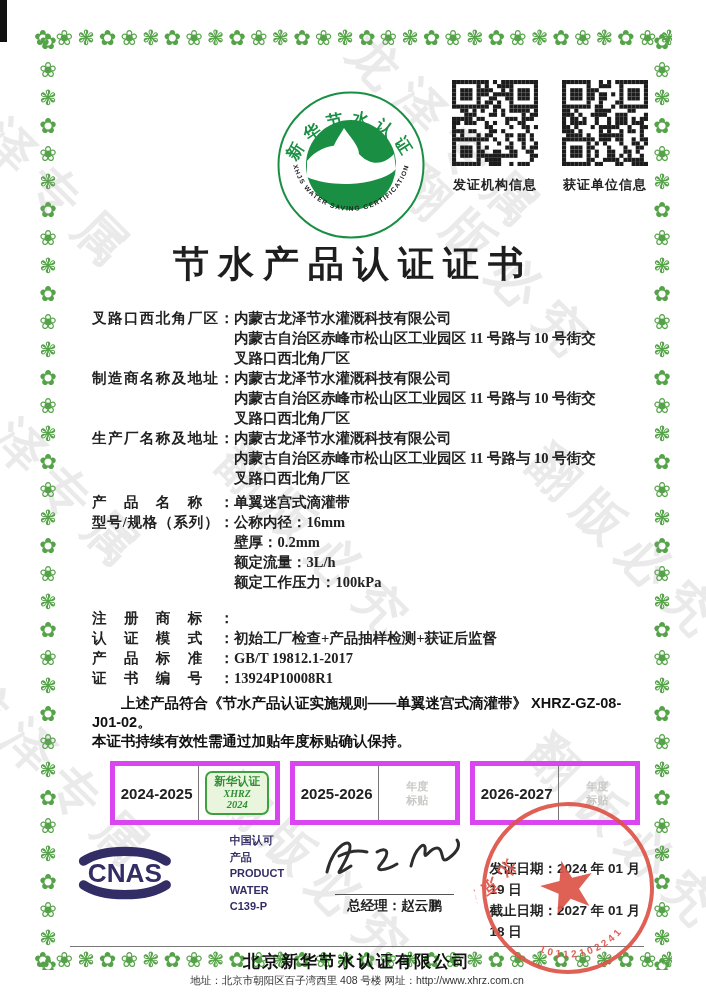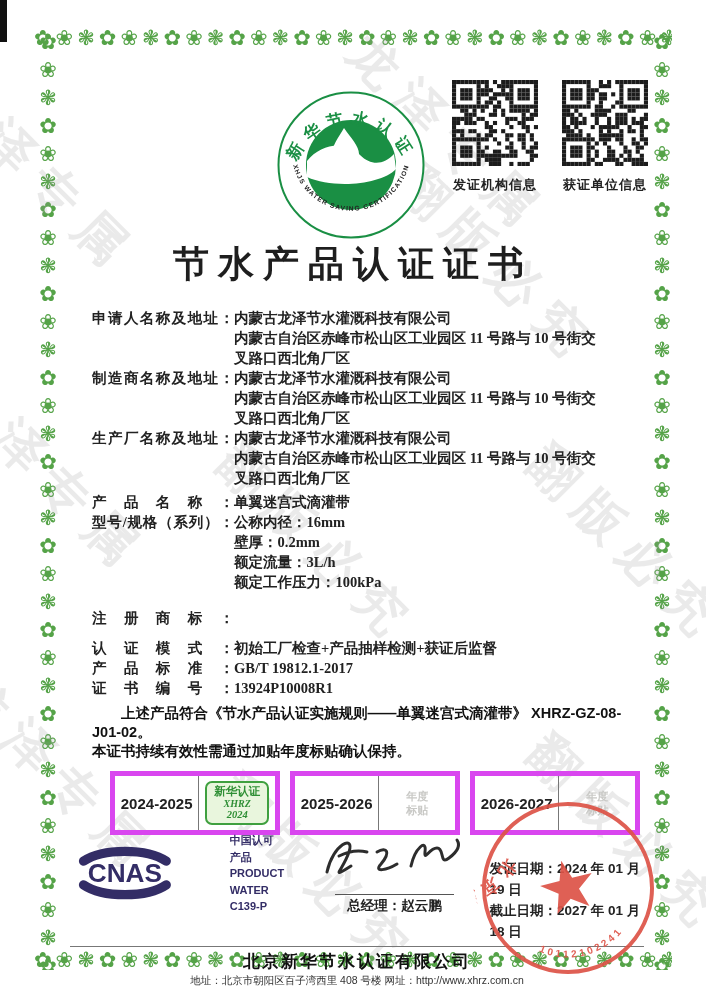--- a/index.html
+++ b/index.html
@@ -32,21 +32,21 @@
 
   
   .cert-title{position:absolute;top:240px;left:0;width:100%;text-align:center;font-size:36px;font-weight:bold;color:#1e1e1e;letter-spacing:9px;font-family:"Liberation Sans","DejaVu Sans",sans-serif;}
 
   
   .main{position:absolute;top:308px;left:92px;right:56px;font-size:14.5px;font-weight:bold;color:#222;}
   .frow{display:flex;align-items:flex-start;}
   .flabel{flex:0 0 142px;text-align:justify;text-align-last:justify;line-height:20px;}
   .fvals{flex:1;line-height:20px;}
   .fline{line-height:20px;}
-  .mt8{margin-top:4px;} .mt16{margin-top:16px;} .mt10{margin-top:10px;justify-content:center;}
+  .mt8{margin-top:4px;} .mt16{margin-top:16px;} .mt10{justify-content:center;}
 
   .statement{margin-top:6px;line-height:19px;font-size:14.5px;color:#111;font-family:"Liberation Sans","DejaVu Sans",sans-serif;}
   .statement .ln1{text-indent:2em;}
 
   
   .year-row{margin-top:10px;display:flex;justify-content:space-between;padding:0 10px 0 18px;}
   .ybox{width:160px;height:54px;border:5px solid #d946ef;display:flex;}
   .ybox .ycell{flex:1.1;display:flex;align-items:center;justify-content:center;font-size:15px;font-weight:bold;color:#222;border-right:1px solid #777;font-family:"Liberation Sans","DejaVu Sans",sans-serif;}
   .ybox .scell{flex:1;display:flex;align-items:center;justify-content:center;position:relative;}
   .stamp{border:2px solid #3fa03f;border-radius:7px;background:#e9f6dd;color:#2f8f35;text-align:center;padding:2px 7px;line-height:1.15;}
@@ -616,21 +616,21 @@
         </svg>
       <div class="qr-label">获证单位信息</div>
     </div>
   </div>
 
   <div class="cert-title">节水产品认证证书</div>
 
   <div class="main">
 
     <div class="frow">
-      <div class="flabel">申请人名称及地址：</div>
+      <div class="flabel">叉路口西北角厂区：</div>
       <div class="fvals">
         <div class="fline">内蒙古龙泽节水灌溉科技有限公司</div>
         <div class="fline">内蒙古自治区赤峰市松山区工业园区 11 号路与 10 号街交</div>
         <div class="fline">叉路口西北角厂区</div>
       </div>
     </div>
 
     <div class="frow">
       <div class="flabel">制造商名称及地址：</div>
       <div class="fvals">

